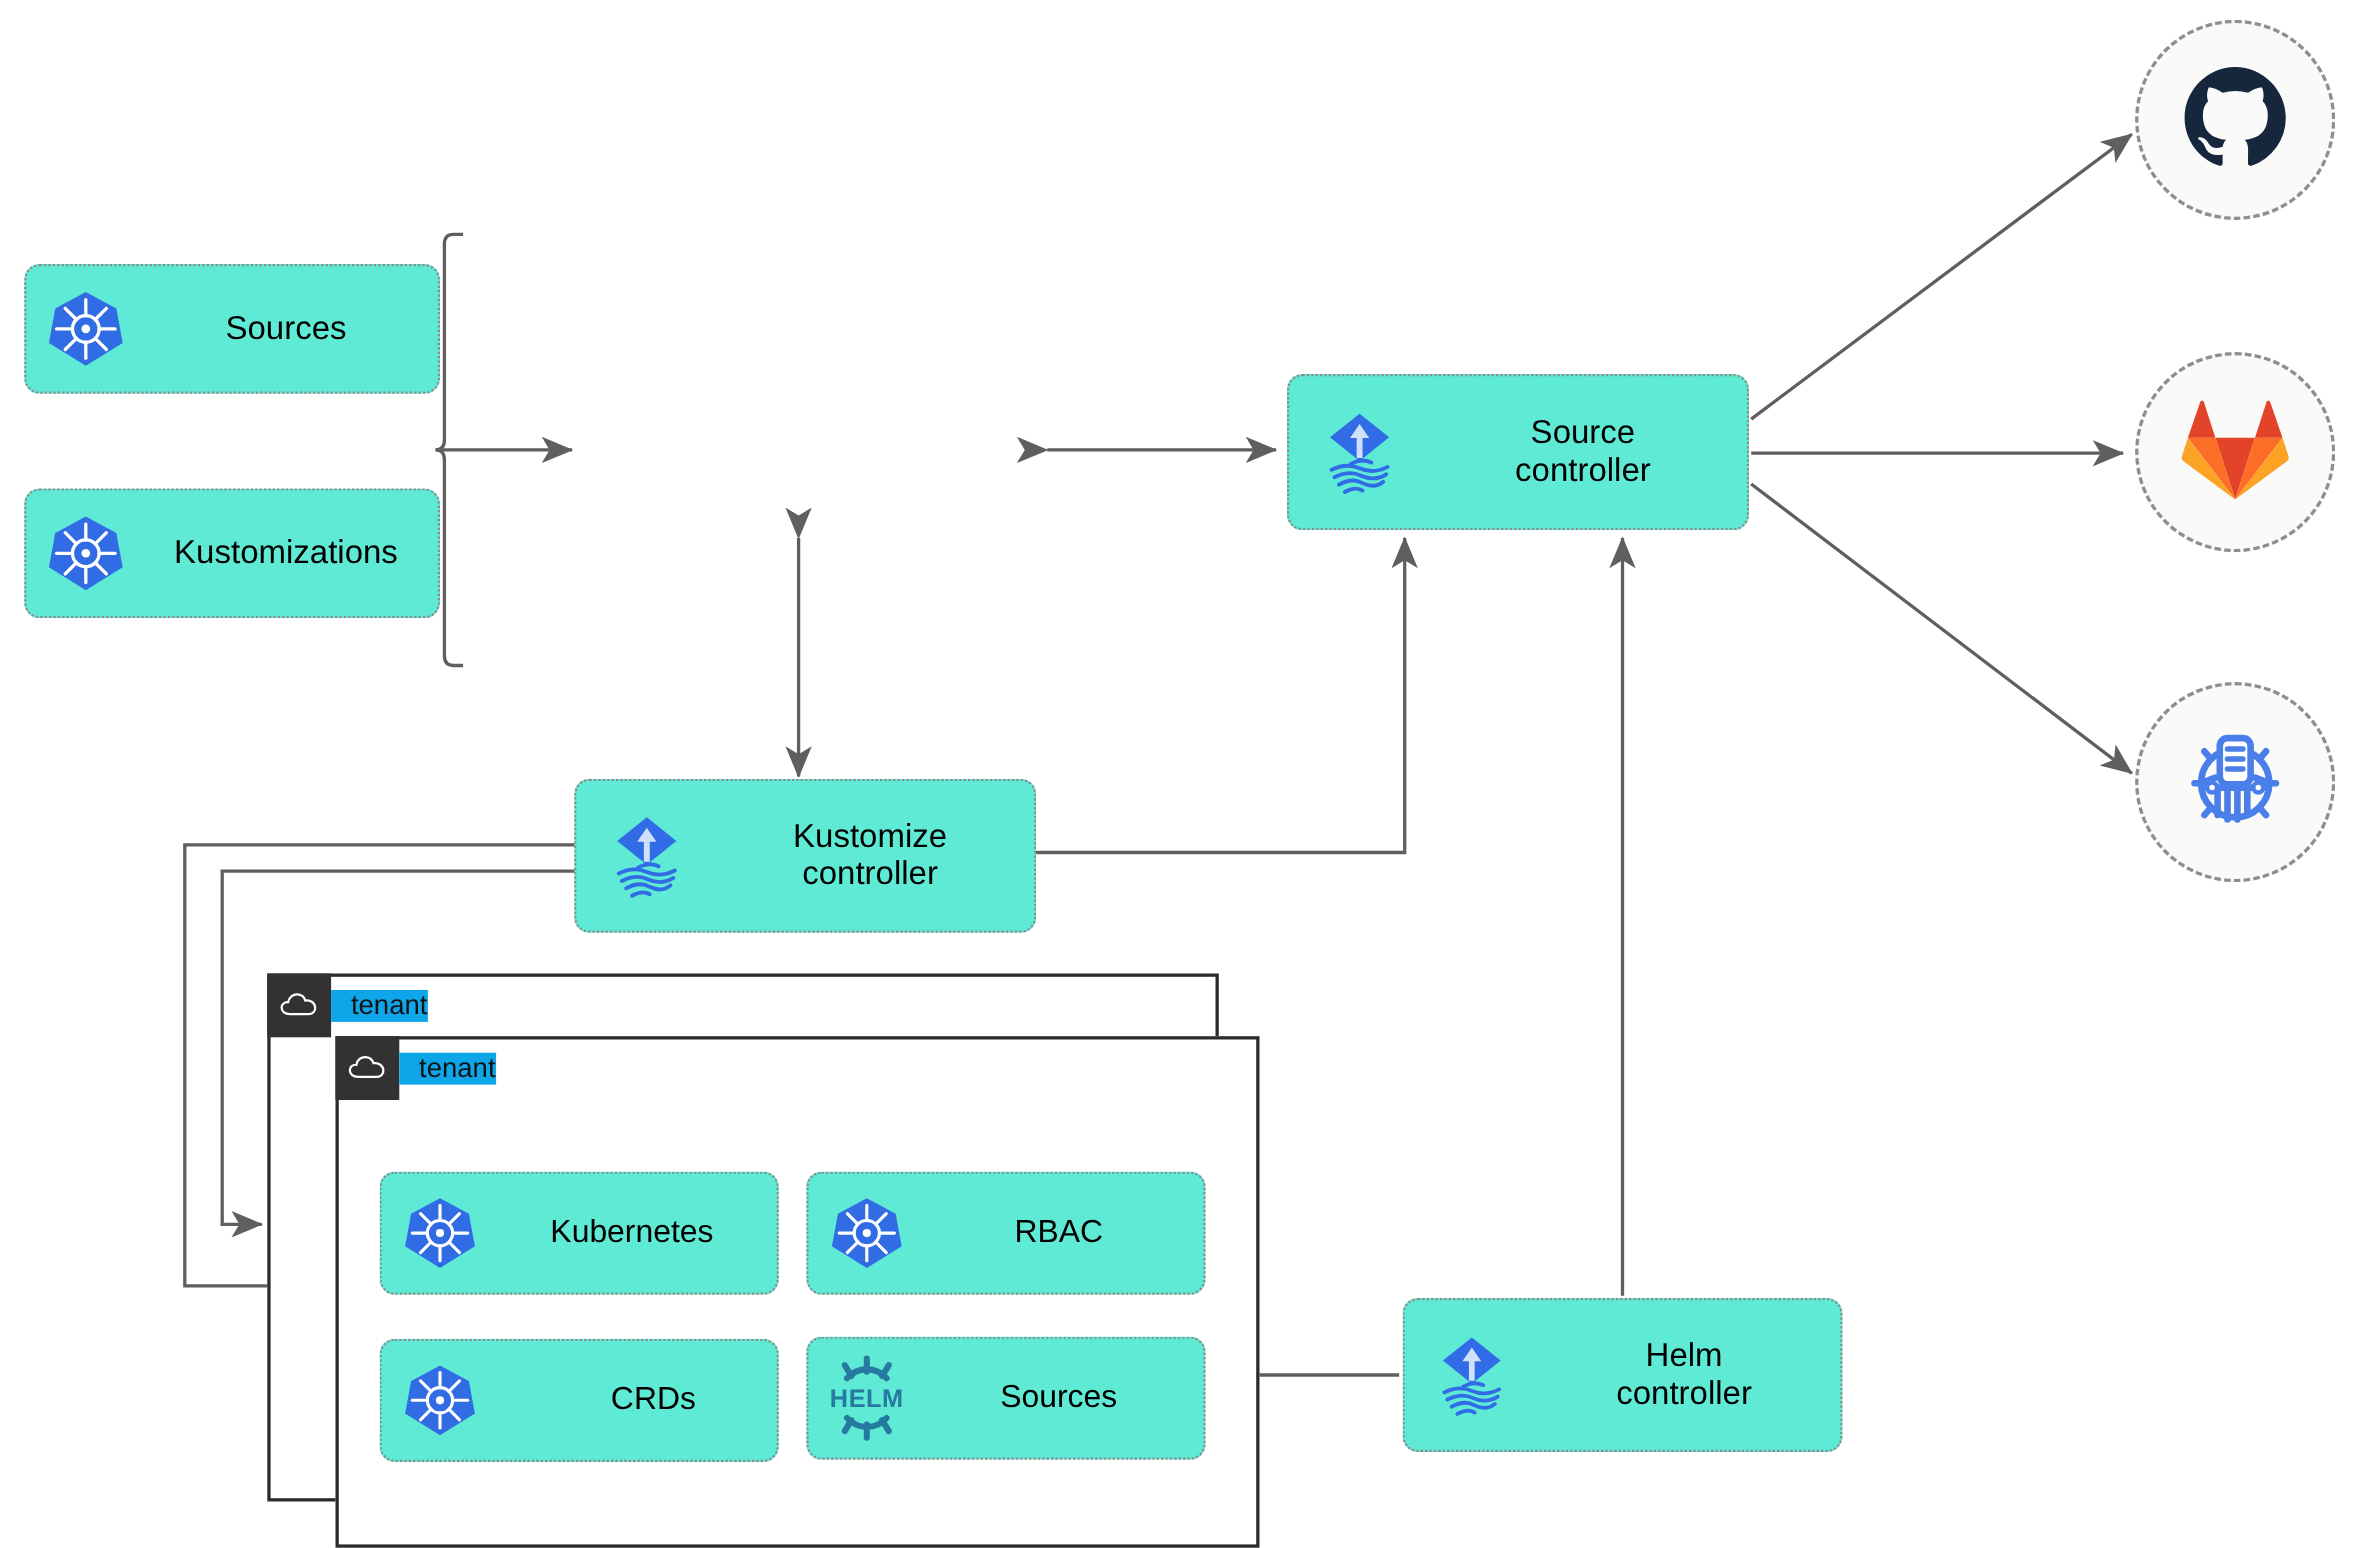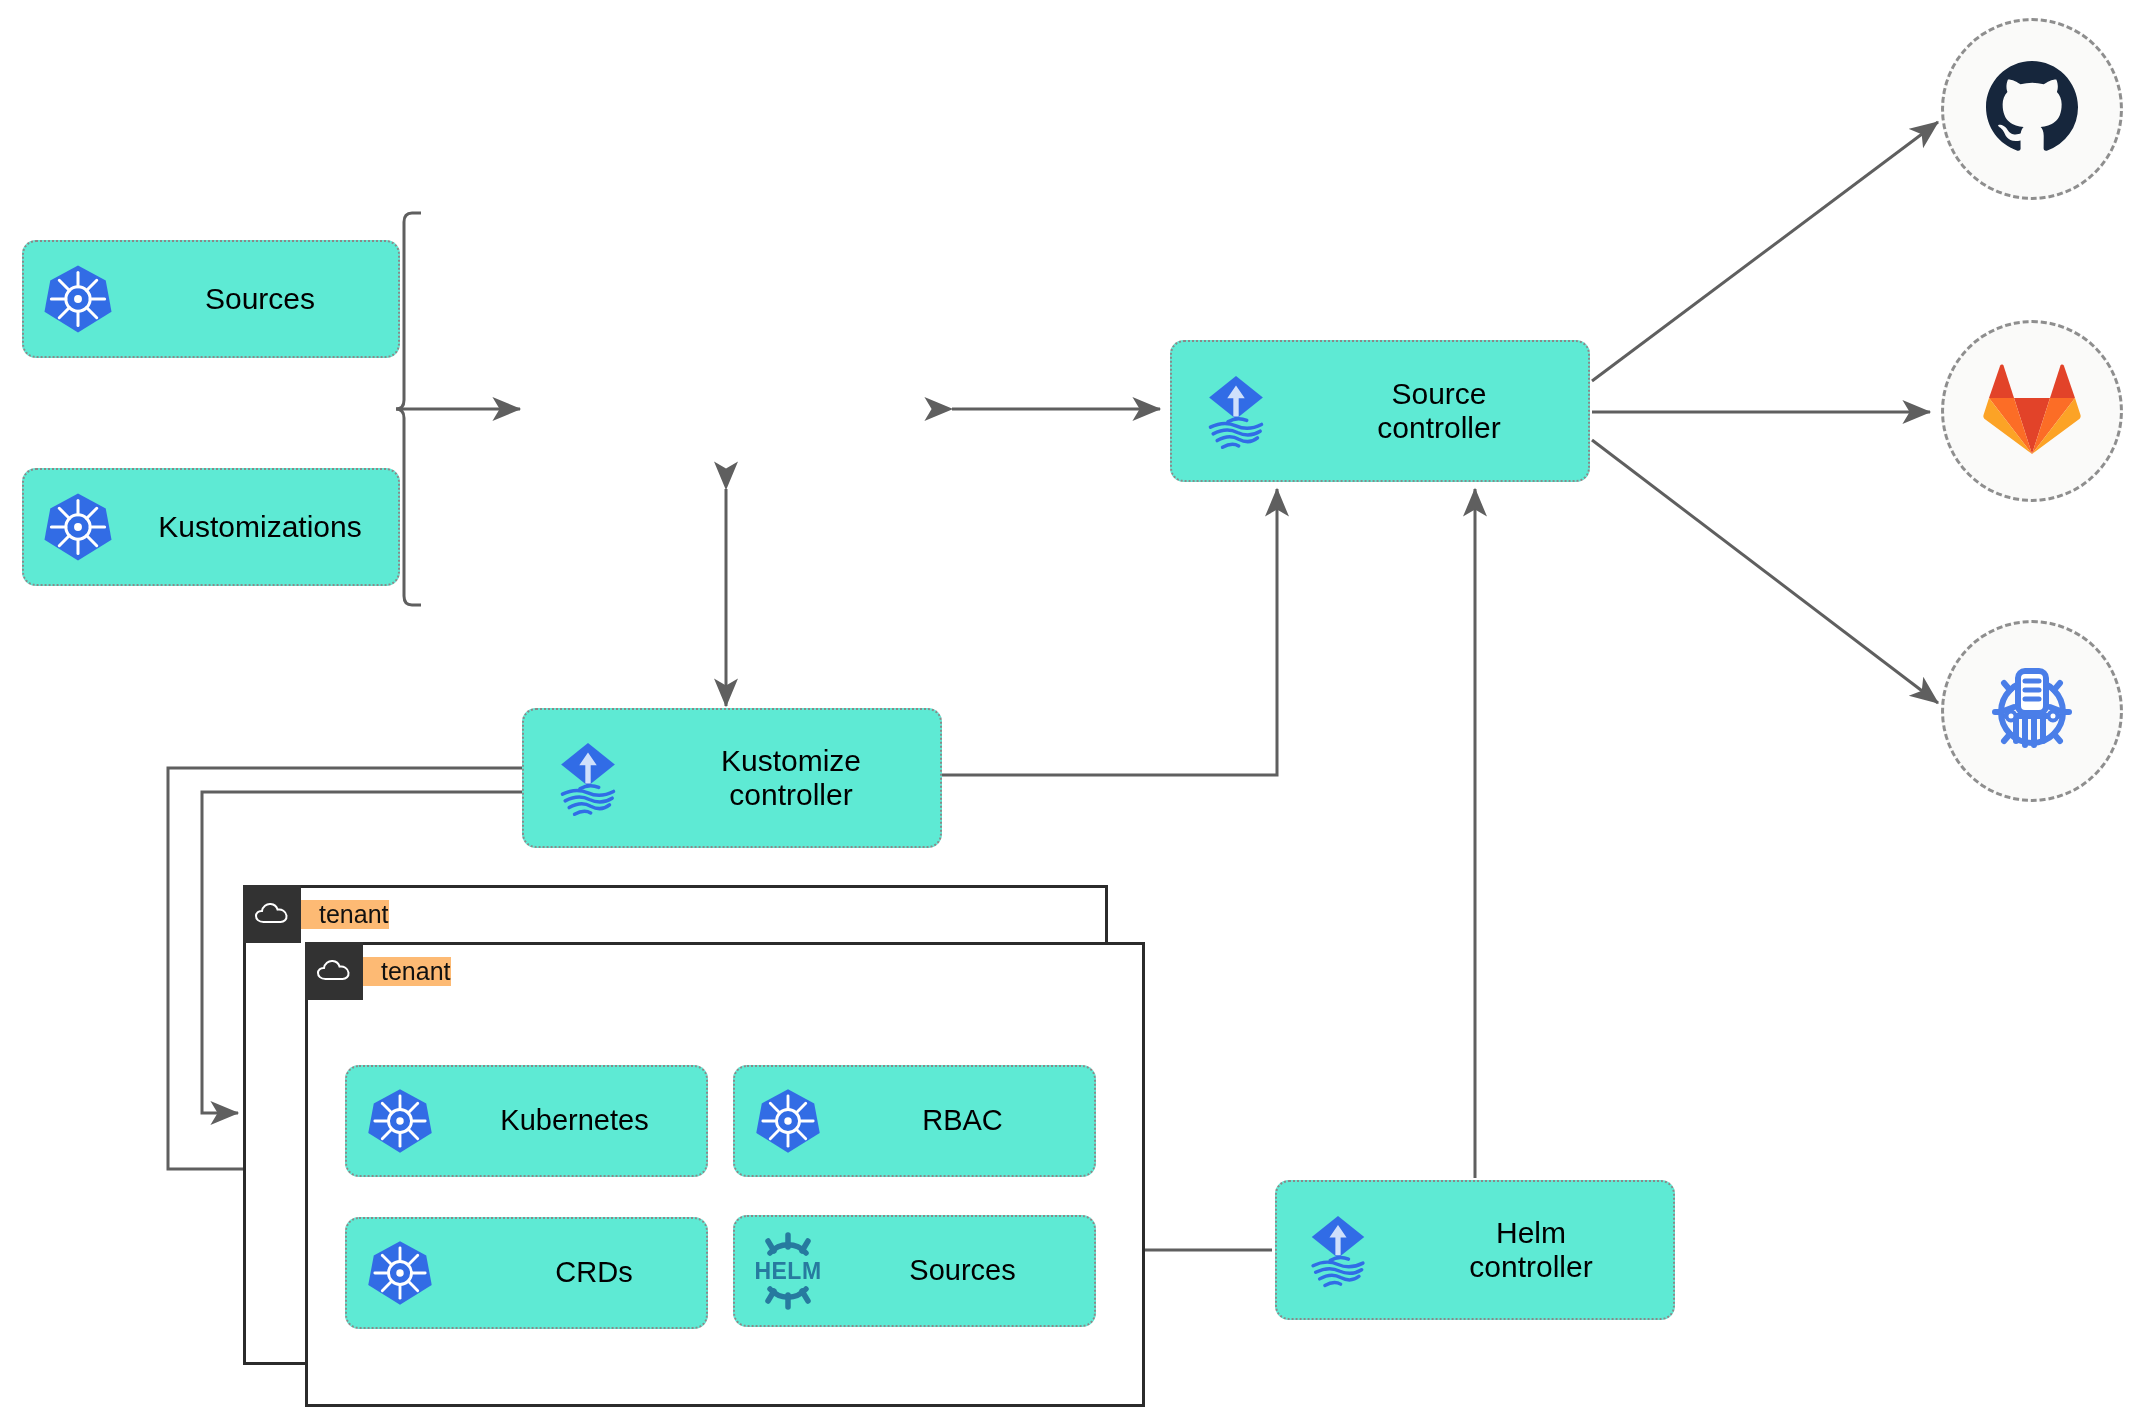--- a/index.html
+++ b/index.html
@@ -70,21 +70,21 @@
     background: #323232;
     display: flex;
     align-items: center;
     justify-content: center;
     flex: 0 0 auto;
   }
   .tenant .titlebar .tname {
     font-size: 25px;
     color: #111111;
     padding-left: 18px;
-    background: #fdba74;
+    background: #0ea5e9;
   }
 
   
   .circ {
     position: absolute;
     box-sizing: border-box;
     border: 3px dashed #8e8e8e;
     border-radius: 50%;
     background: #fafaf9;
     display: flex;
@@ -172,21 +172,21 @@
             <path d="M39.4 39.4 L48.2 48.2"></path>
           <path d="M39.4 24.6 L48.2 15.8"></path>
             <path d="M24.6 39.4 L15.8 48.2"></path>
         </g>
         <circle cx="32" cy="32" r="3.4" fill="#ffffff"></circle>
       </svg>
     </span>
     <span class="lbl">Sources</span>
   </div>
 
-  <div class="node" style="left:22px; top:468px; width:378px; height:118px;">
+  <div class="node" style="left:22px; top:444px; width:378px; height:118px;">
     <span class="ico" style="width:108px;">
       <svg width="74" height="74" viewBox="0 0 64 64">
         <polygon points="32,3 56,16 61,43 32,61 3,43 8,16" fill="#326ce5"></polygon>
         <g fill="none" stroke="#ffffff" stroke-width="2.6" stroke-linecap="round">
           <circle cx="32" cy="32" r="10.5"></circle>
           <path d="M32 21.5 L32 9"></path>
             <path d="M32 42.5 L32 55"></path>
           <path d="M21.5 32 L9 32"></path>
             <path d="M42.5 32 L55 32"></path>
           <path d="M24.6 24.6 L15.8 15.8"></path>

